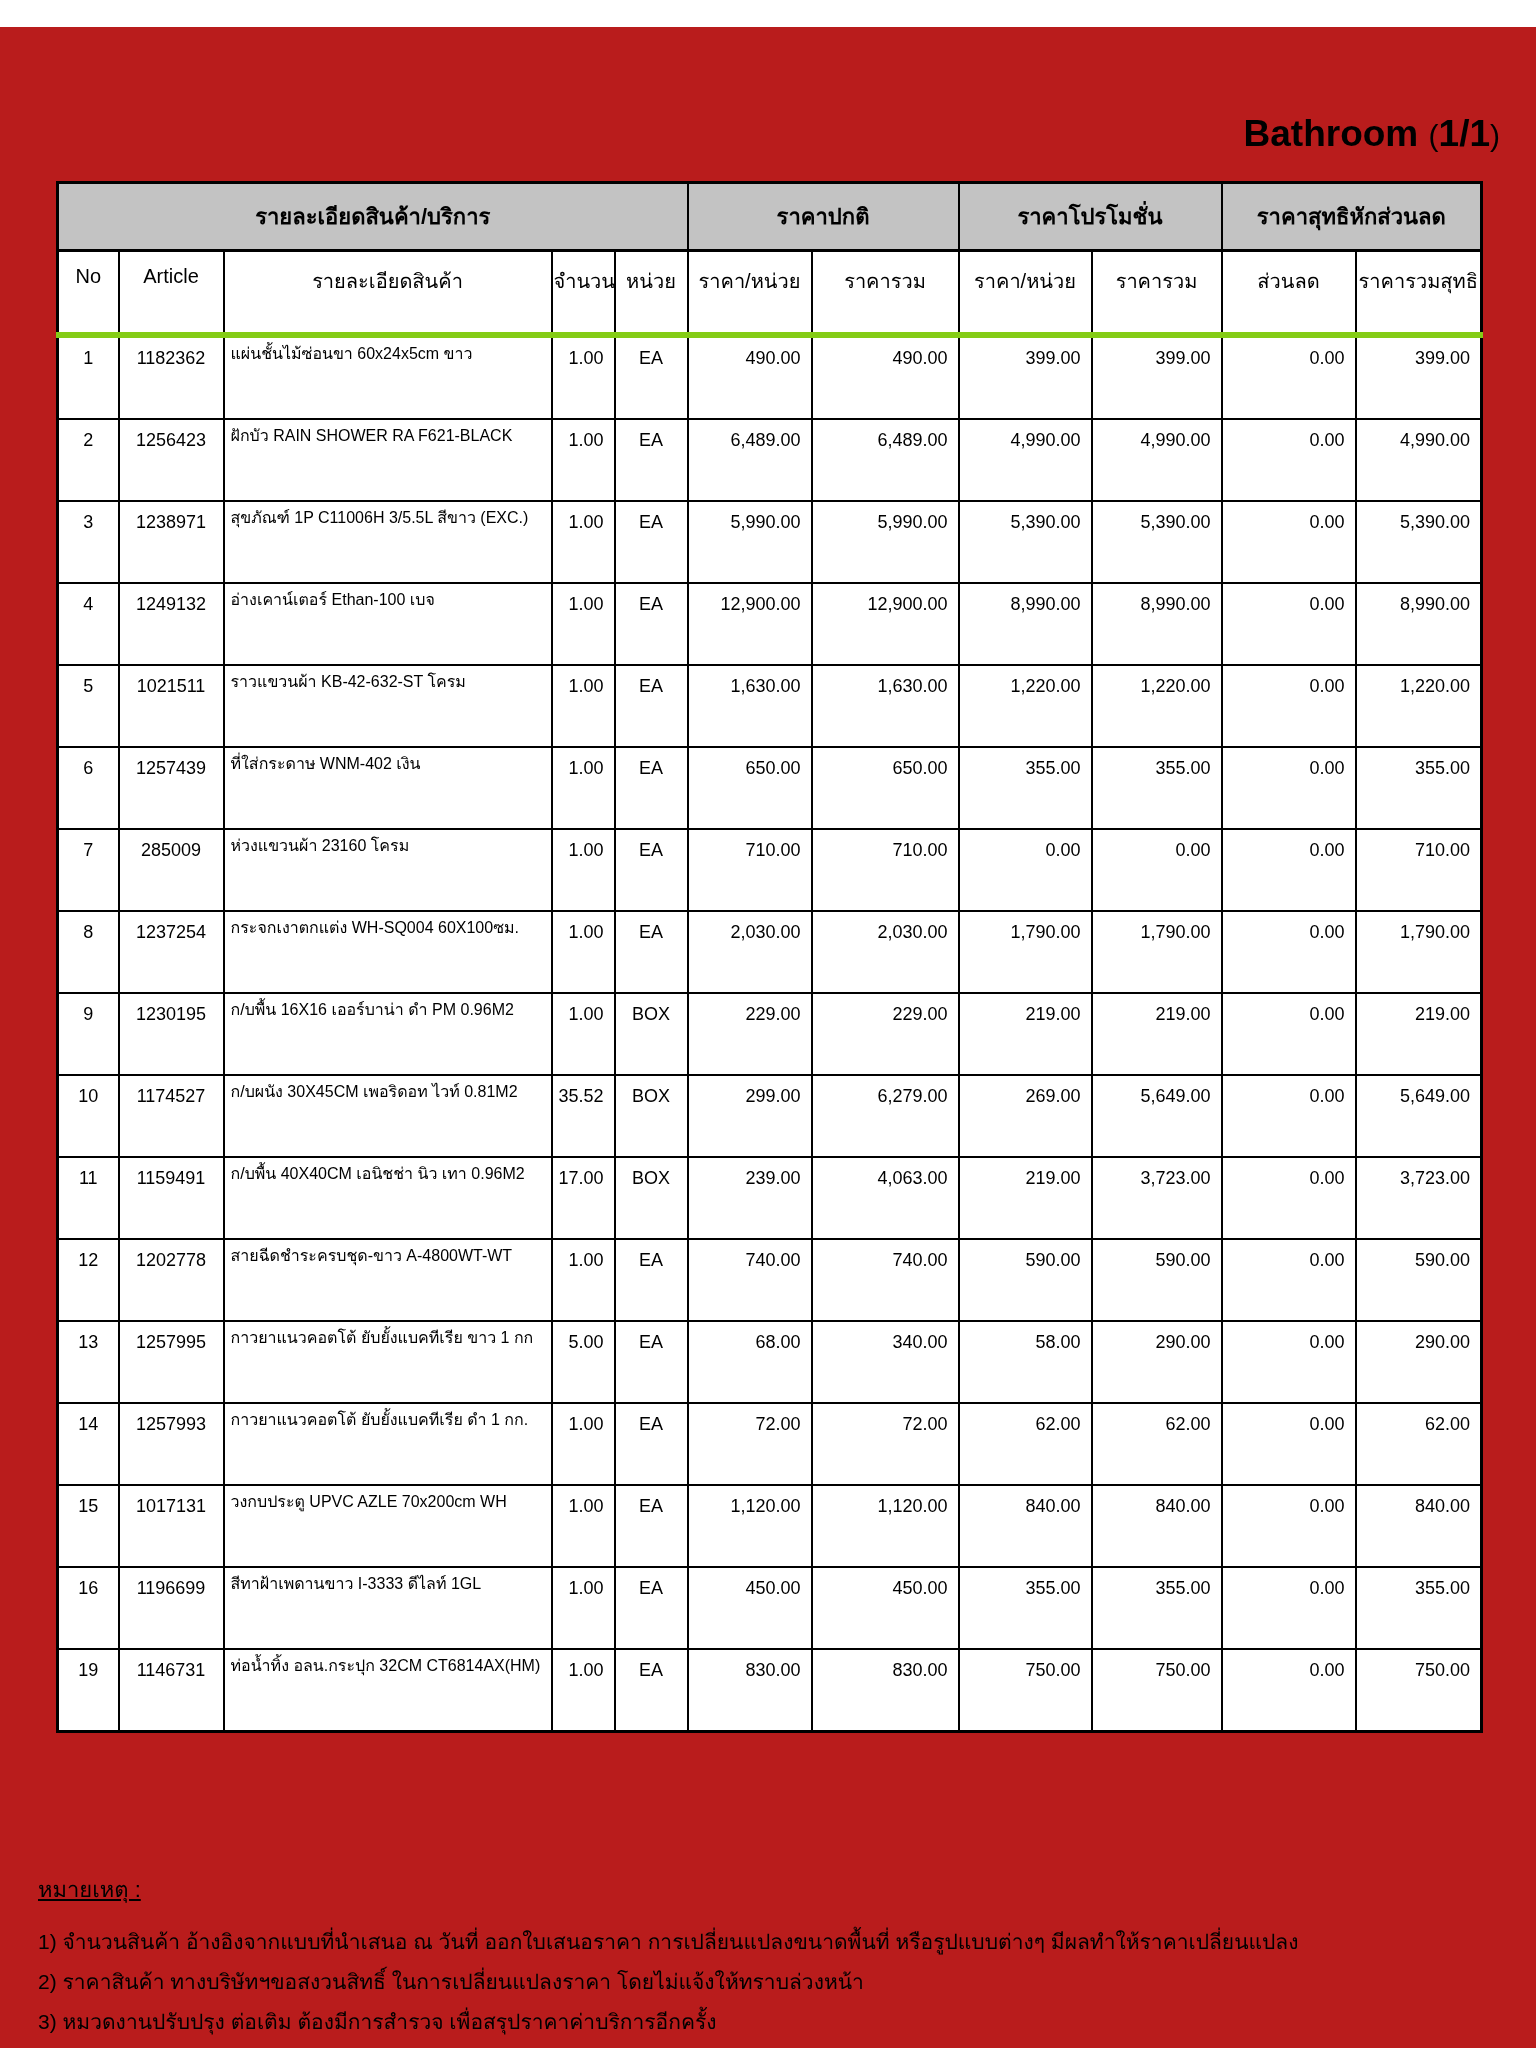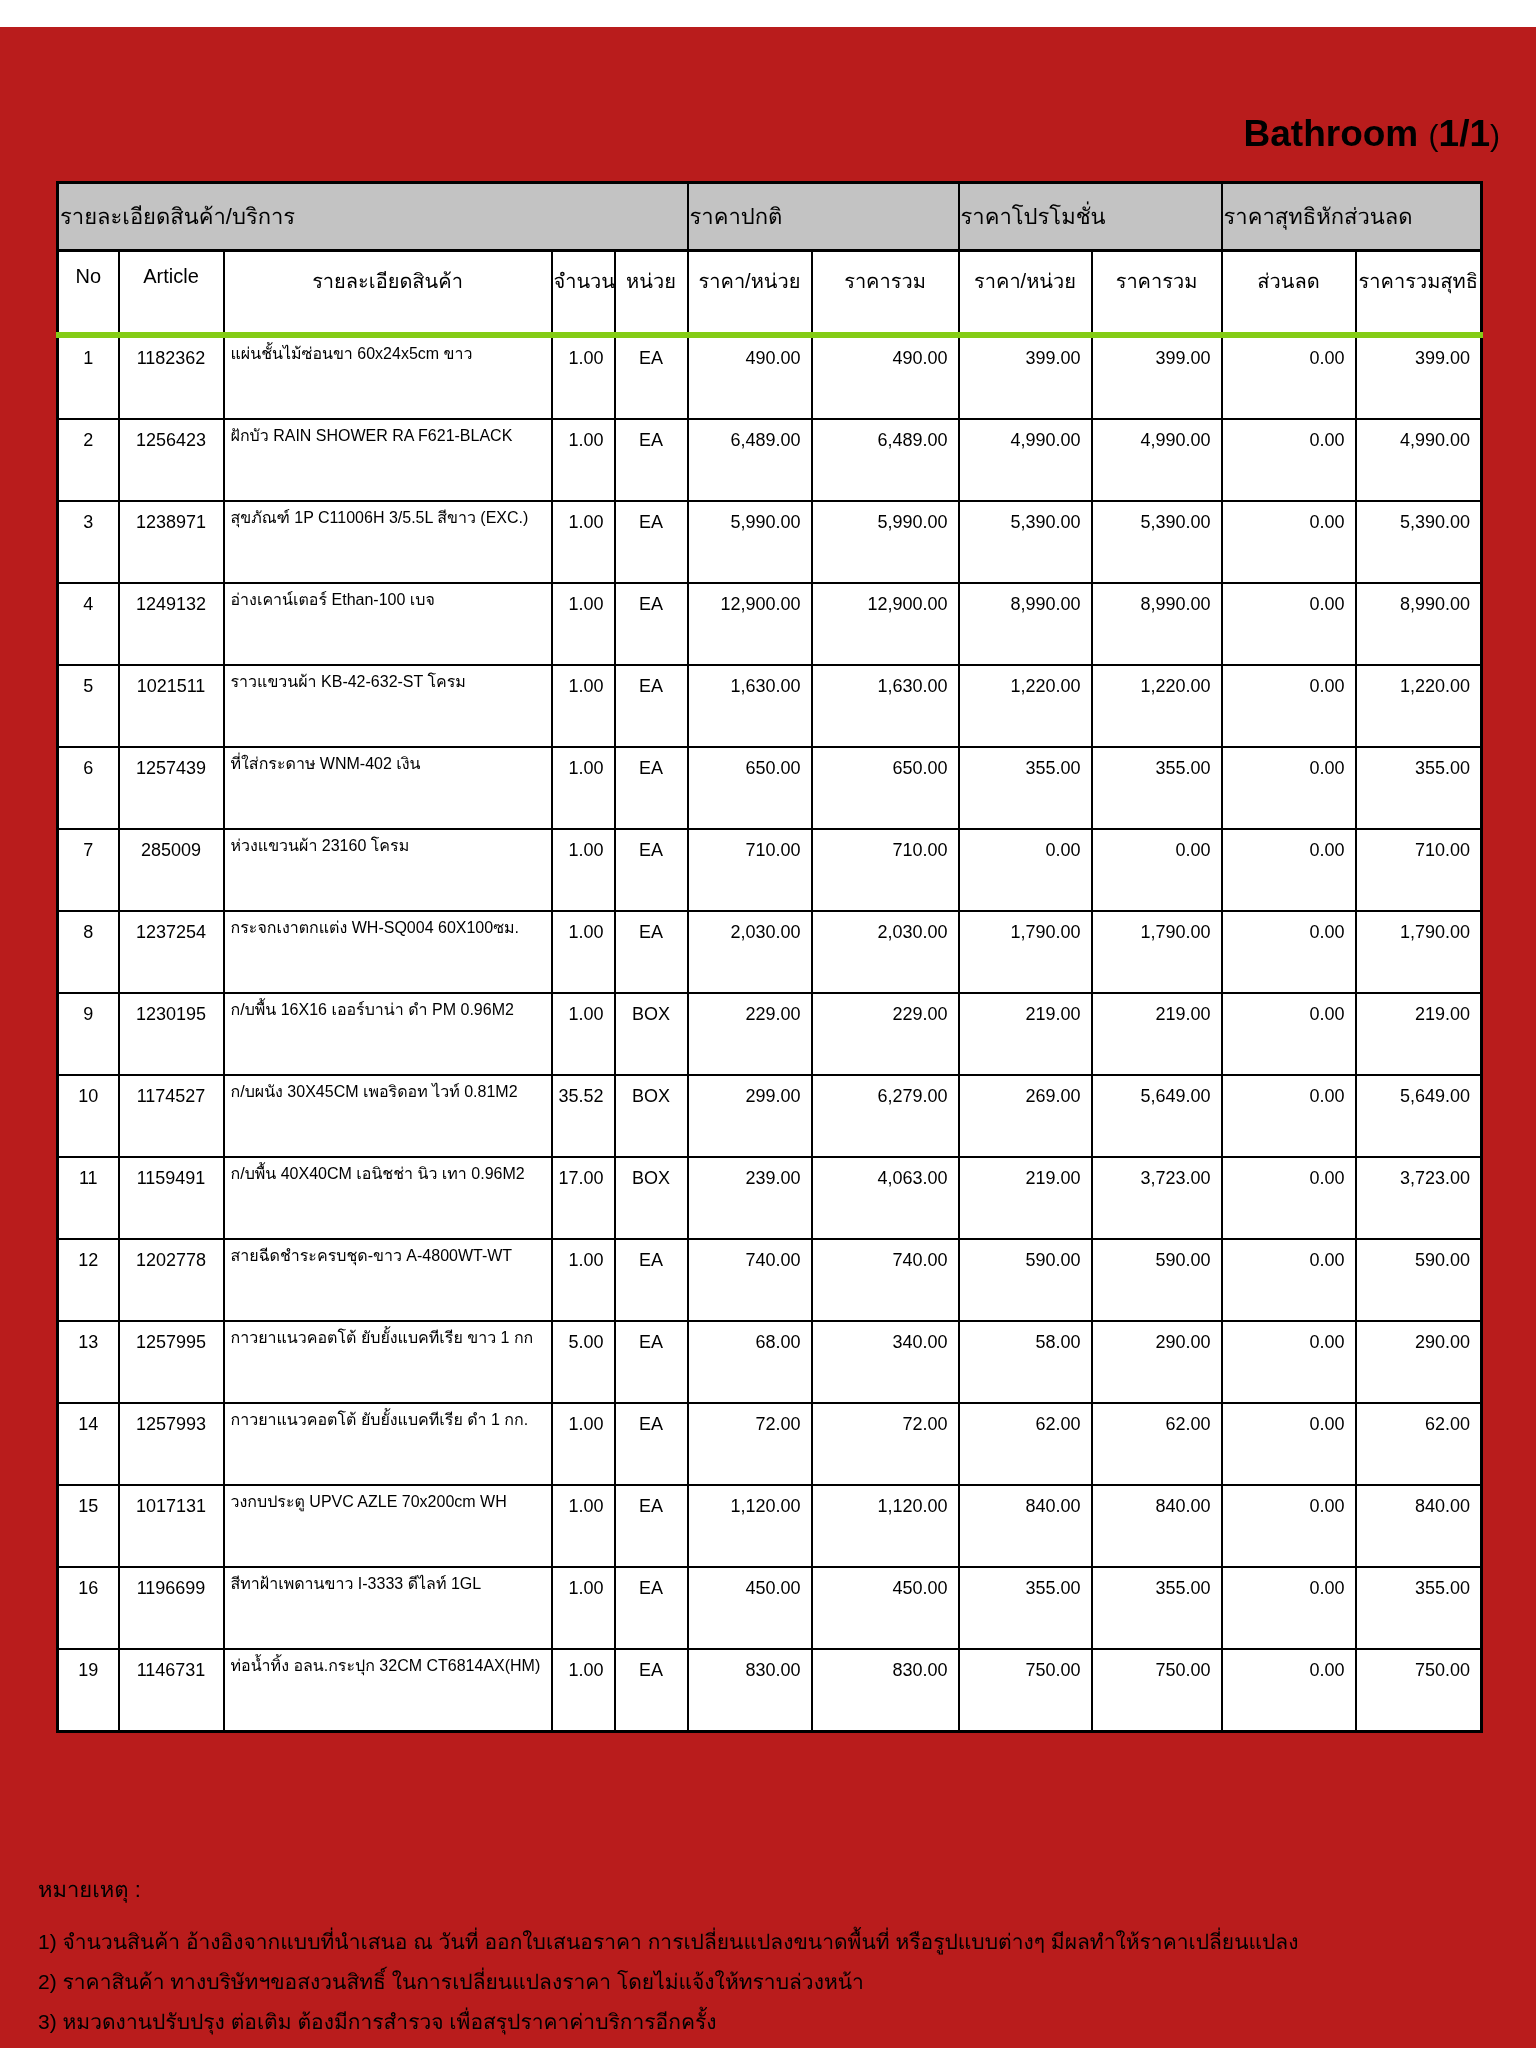--- a/index.html
+++ b/index.html
@@ -44,22 +44,22 @@
     border: 3px solid #000;
   }
   table.quote th, table.quote td {
     border: 2px solid #000;
     overflow: hidden;
   }
   tr.group-header th {
     background: #c3c3c3;
     height: 63px;
     font-size: 22px;
-    font-weight: 400;
-    text-align: left;
+    font-weight: 700;
+    text-align: center;
     vertical-align: middle;
     border-bottom: 3px solid #000;
   }
   tr.col-header th {
     background: #ffffff;
     height: 66px;
     font-size: 20px;
     font-weight: 500;
     text-align: center;
     vertical-align: top;
@@ -86,20 +86,21 @@
   
   .notes {
     position: absolute;
     left: 38px;
     top: 1843px;
     width: 1470px;
     font-size: 21px;
     line-height: 40px;
   }
   .notes .notes-heading {
+    text-decoration: underline;
     font-size: 22px;
     margin-bottom: 12px;
   }
   .notes .note-item { white-space: nowrap; }
 </style>
 </head>
 <body>
 
 <div class="page">
 

